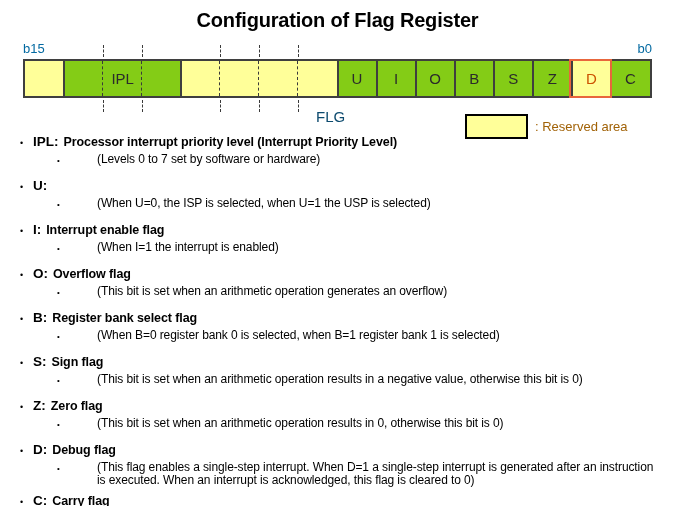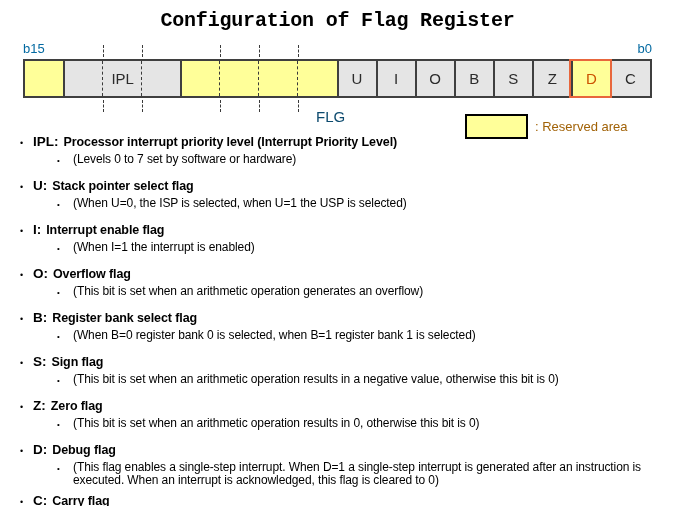--- a/index.html
+++ b/index.html
@@ -16,32 +16,31 @@
     background: #ffffff;
     font-family: "Liberation Sans", sans-serif;
     overflow: hidden;
     color: #000;
   }
   .page-title {
     position: absolute; top: 9px; left: 0; width: 675px;
     text-align: center;
     font-size: 20px; font-weight: bold; color: #000;
     letter-spacing: -0.2px;
-    font-family: Liberation Mono, monospace;
   }
   .bit-label { position: absolute; font-size: 13px; color: #0369a1; }
   #bit-high { left: 23px; top: 41px; }
   #bit-low  { right: 23px; top: 41px; }
 
   .reg-box {
     position: absolute; left: 23px; top: 59px;
     width: 629px; height: 39px;
     border: 2px solid var(--line);
     display: flex;
-    background: #e5e5e5;
+    background: #84cc16;
   }
   .cell {
     flex: 1;
     display: flex; align-items: center; justify-content: center;
     font-size: 15px; color: #2b2b2b;
   }
   .cell.yellow { background: var(--reserved-fill); }
   .cell.debug  { color: var(--debug-text); }
 
   .divider { position: absolute; top: 0; bottom: 0; width: 0; }
@@ -99,21 +98,21 @@
   .head .fname { letter-spacing: -0.1px; }
   .sub {
     display: flex; align-items: baseline;
     font-size: 12px; line-height: 13px; color: #000;
     margin-top: 2px;
   }
   .sub .bullet {
     margin-left: 57px; width: 16px; flex: 0 0 16px;
     font-size: 8px; color: #000;
   }
-  .sub .text { flex: 1; padding-right: 12px; letter-spacing: -0.1px; }
+  .sub .text { flex: 1; padding-right: 12px; letter-spacing: -0.1px; margin-left: 24px; }
 </style>
 </head>
 <body>
 
 <div class="page-title">Configuration of Flag Register</div>
 
 <div class="bit-label" id="bit-high">b15</div>
 <div class="bit-label" id="bit-low">b0</div>
 
 <div class="tick above tx1"></div>
@@ -181,21 +180,20 @@
     <div class="sub">
       <span class="bullet">•</span>
       <span class="text">(Levels 0 to 7 set by software or hardware)</span>
     </div>
   </div>
 
   <div class="flag-item">
     <div class="head">
       <span class="bullet">•</span>
       <span class="prefix">U:</span>
-      <span class="fname">Stack pointer select flag</span>
     </div>
     <div class="sub">
       <span class="bullet">•</span>
       <span class="text">(When U=0, the ISP is selected, when U=1 the USP is selected)</span>
     </div>
   </div>
 
   <div class="flag-item">
     <div class="head">
       <span class="bullet">•</span>

